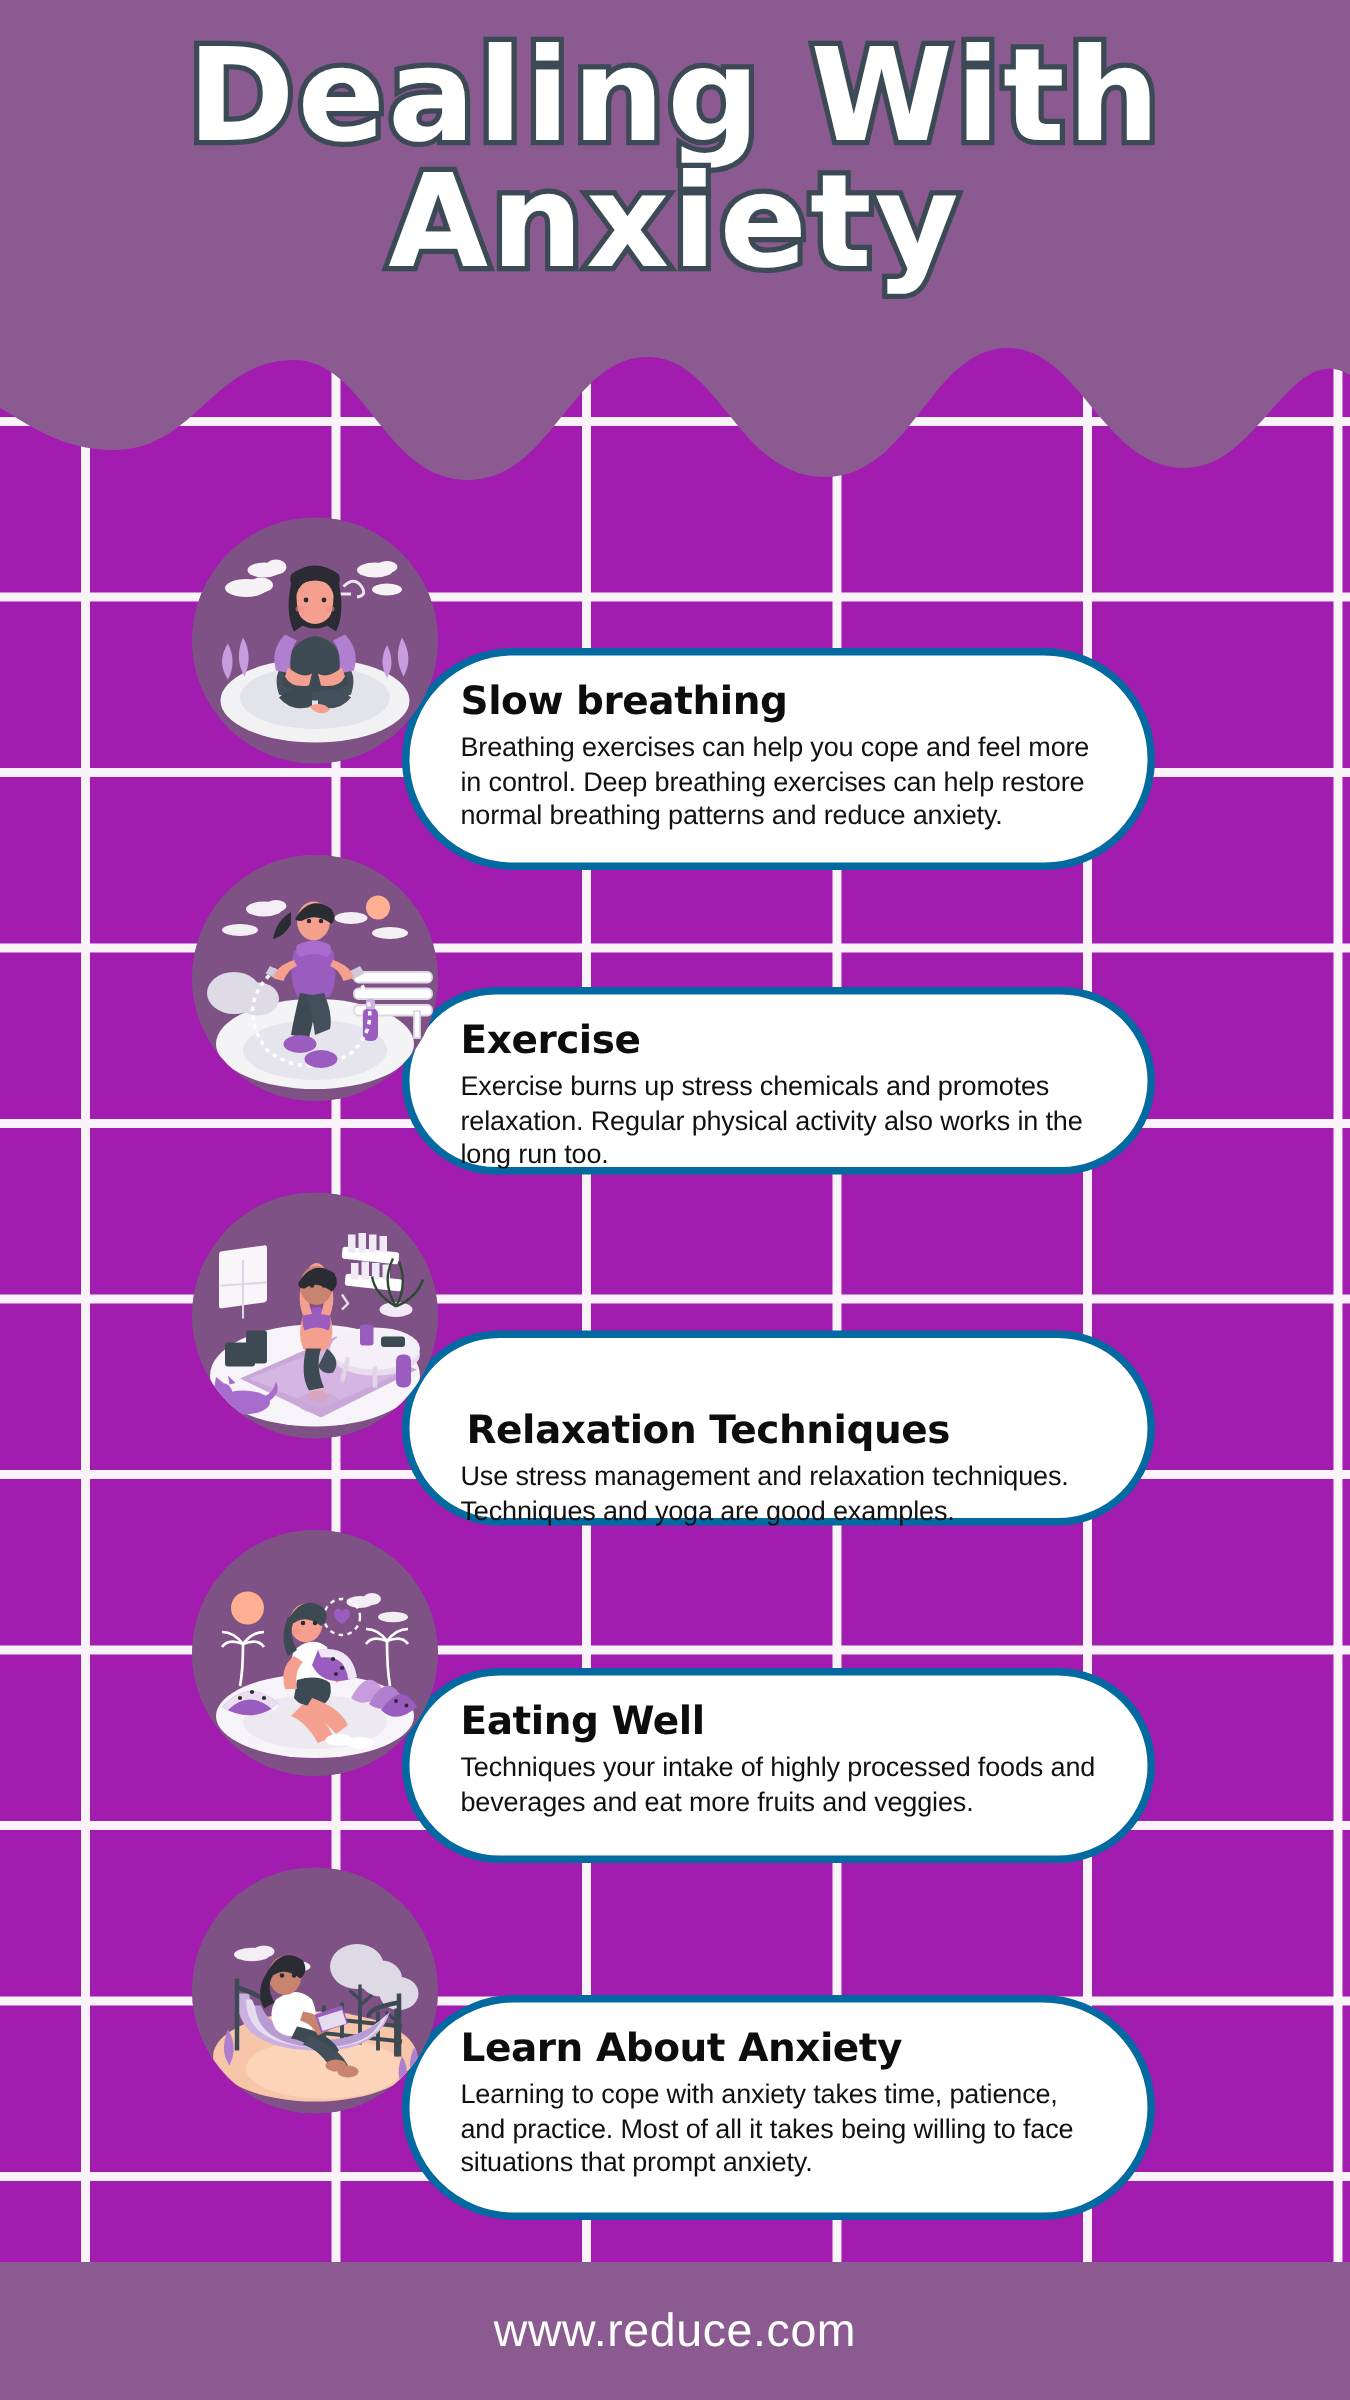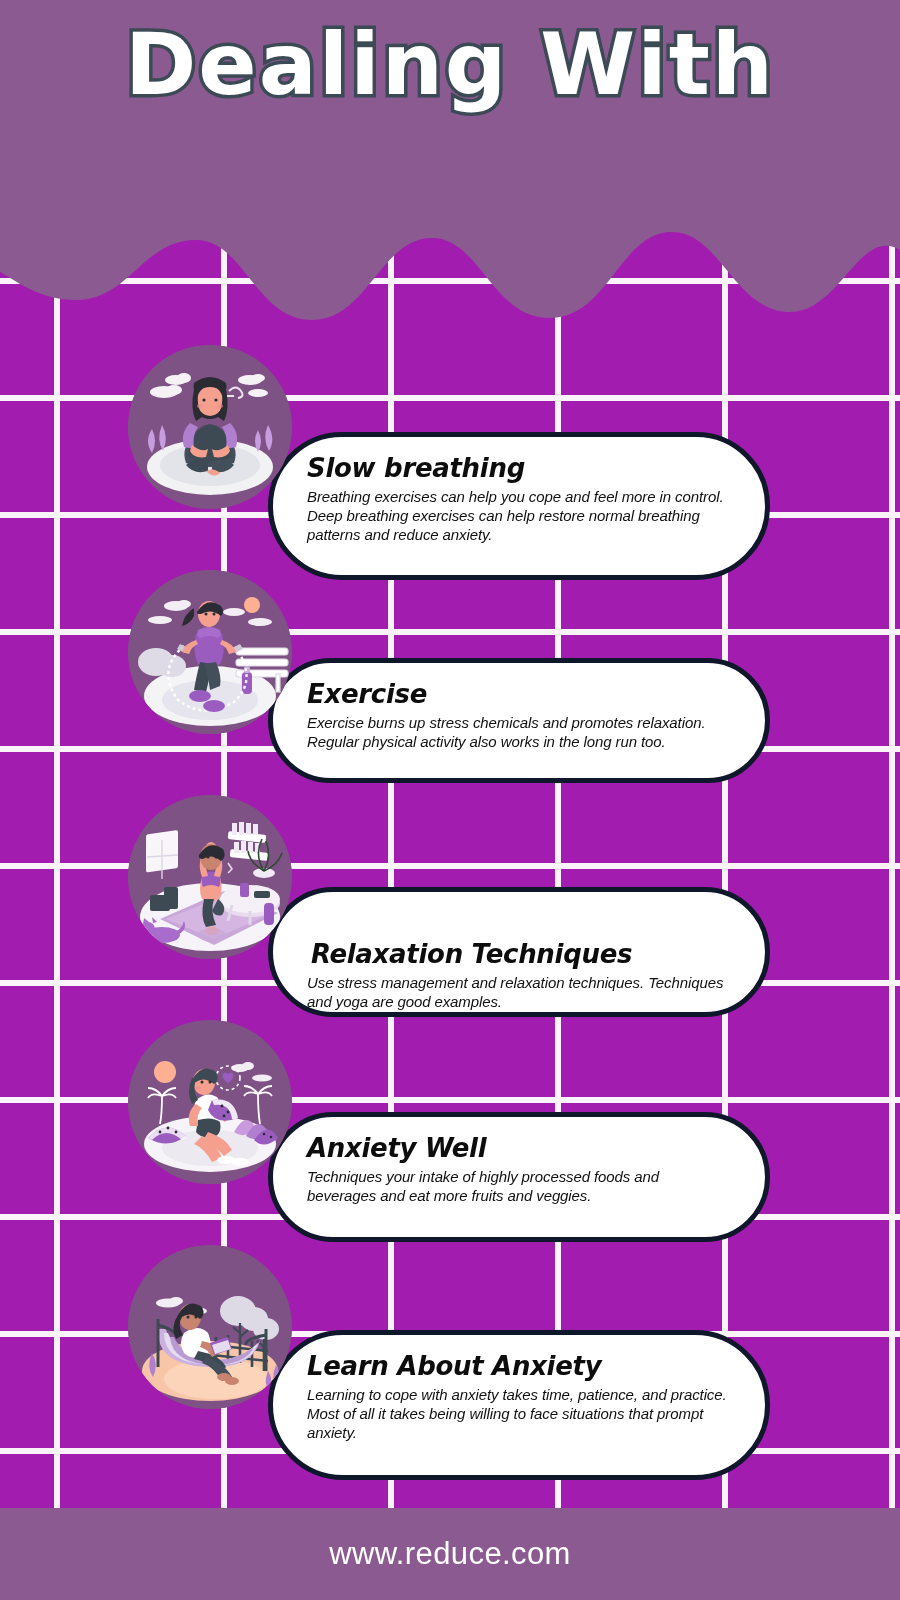--- a/index.html
+++ b/index.html
@@ -52,40 +52,39 @@
     width:164px;height:164px;border-radius:50%;
     background:#7f5285;
     overflow:hidden;
     z-index:7;
     box-shadow:0 0 0 0 rgba(0,0,0,0);
   }
   .circle svg{display:block;width:164px;height:164px;}
   .card{
     position:absolute;
     background:#ffffff;
-    border:5px solid #0f172a;
+    border:5px solid #0369a1;
     border-radius:80px;
     box-sizing:border-box;
     z-index:6;
     padding:16px 34px 18px 34px;
-    font-style:italic;
   }
   .card h2{
     margin:0 0 2px 0;
     font-family:"DejaVu Sans",sans-serif;
     font-weight:bold;
     font-size:26px;
     line-height:1.22;
     color:#0d0d0d;
     letter-spacing:-0.3px;
   }
   .card p{
     margin:0;
     font-family:"Liberation Sans",sans-serif;
-    font-size:15px;
+    font-size:18px;
     line-height:1.27;
     color:#111111;
     letter-spacing:-0.1px;
   }
   
   .footer{
     position:absolute;left:0;bottom:0;width:900px;height:92px;
     background:#8b5a91;
     z-index:9;
     display:flex;align-items:center;justify-content:center;
@@ -104,20 +103,21 @@
 
   <div class="header">
     <svg class="header-wave" viewBox="0 0 900 330" preserveAspectRatio="none">
       <path d="M0 0 H900 V250 C860 226 840 312 790 312 C735 312 720 232 672 232
                C620 232 608 318 550 318 C492 318 480 238 432 238
                C380 238 368 320 312 320 C256 320 244 240 196 240
                C142 240 130 300 76 300 C40 300 18 282 0 272 Z" fill="#8b5a91"></path>
     </svg>
     <div class="header-title">
       <span>Dealing With</span>
+      <span>Anxiety</span>
     </div>
   </div>
 
   <div class="row" style="top:345px;height:235px;">
     <div class="card" style="left:268px;top:87px;width:502px;height:148px;">
       <h2>Slow breathing</h2>
       <p>Breathing exercises can help you cope and feel more in control. Deep breathing exercises  can help restore normal breathing patterns and reduce anxiety.</p>
     </div>
     <div class="circle" style="top:0px;">
       <svg viewBox="0 0 164 164">
@@ -325,21 +325,21 @@
           <circle cx="88" cy="62" r="1.5" fill="#2b2b33"></circle>
         <g stroke="#ffffff" stroke-width="1.6" fill="none" opacity=".8">
           <path d="M100 68 l4 6 l-4 4"></path>
         </g>
       </svg>
     </div>
   </div>
 
   <div class="row" style="top:1020px;height:230px;">
     <div class="card" style="left:268px;top:92px;width:502px;height:130px;">
-      <h2>Anxiety Well</h2>
+      <h2>Eating Well</h2>
       <p>Techniques your intake of highly processed foods and beverages and eat more fruits and veggies.</p>
     </div>
     <div class="circle" style="top:0px;">
       <svg viewBox="0 0 164 164">
         <circle cx="82" cy="82" r="82" fill="#7f5285"></circle>
         <circle cx="37" cy="52" r="11" fill="#ffb092"></circle>
         <g fill="#ffffff" opacity=".9">
           <ellipse cx="112" cy="48" rx="9" ry="4"></ellipse>
             <ellipse cx="120" cy="46" rx="6" ry="4"></ellipse>
           <ellipse cx="134" cy="58" rx="10" ry="3.5"></ellipse>

